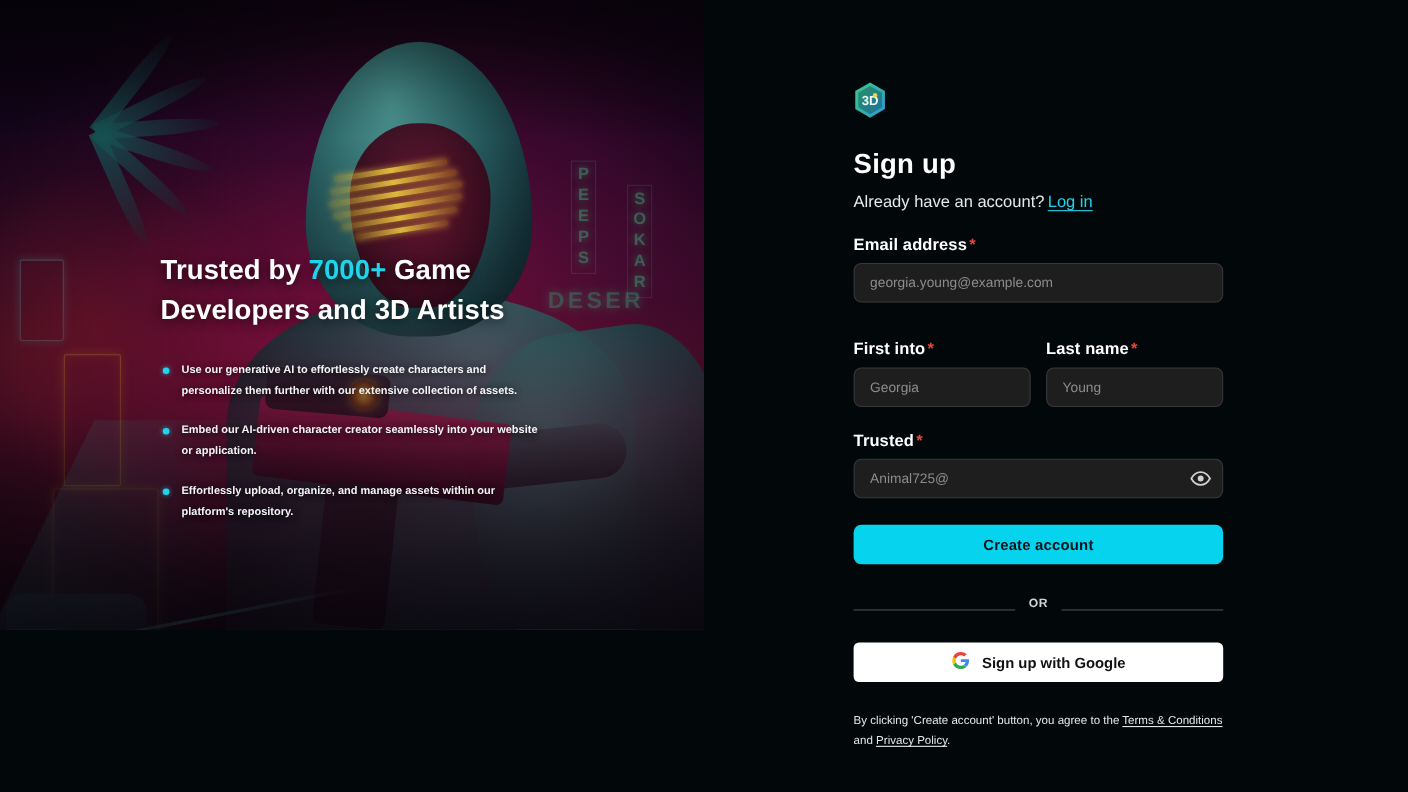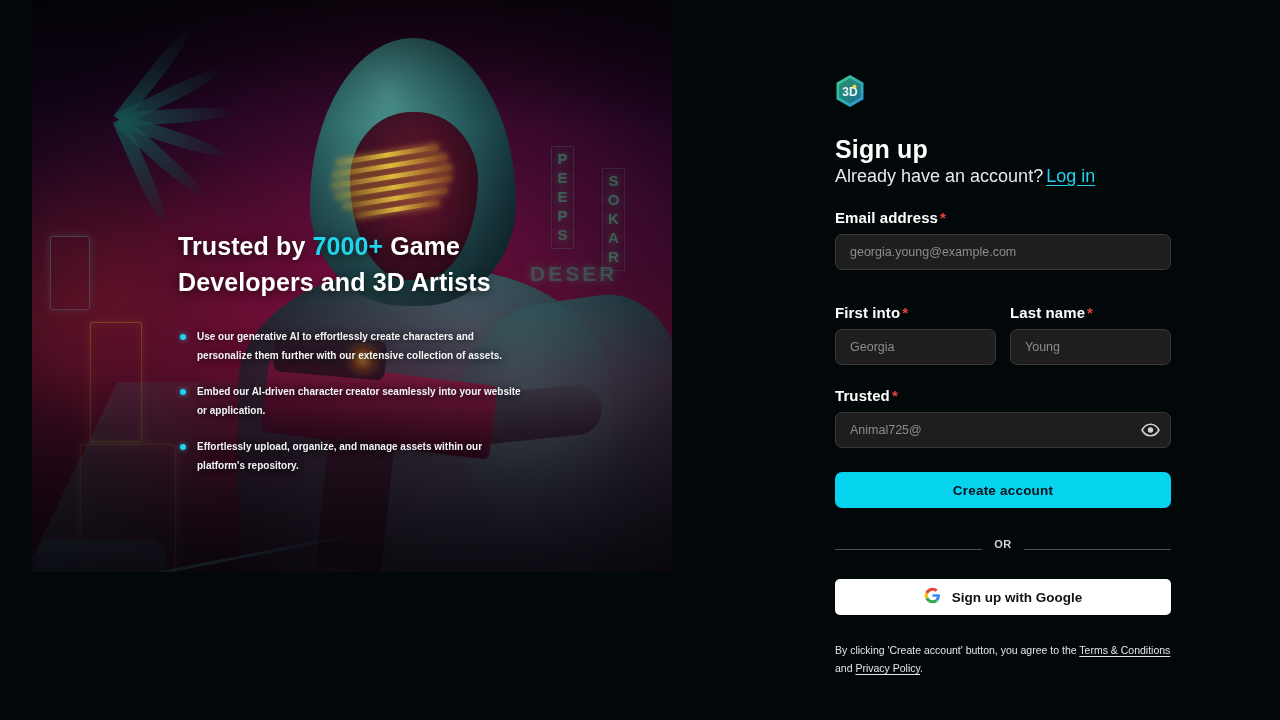--- a/index.html
+++ b/index.html
@@ -21,21 +21,20 @@
   }
 
   
   .promo {
     position: relative;
     width: 640px;
     height: 572px;
     overflow: hidden;
     background: #0a0306;
     flex: 0 0 640px;
-    margin-left: 32px;
   }
 
   .promo-art {
     position: absolute;
     inset: 0;
     overflow: hidden;
   }
 
   
   .art-base {
@@ -333,21 +332,21 @@
   
   .form-panel {
     position: relative;
     flex: 1;
     height: 720px;
     background: #020809;
   }
 
   .form-wrap {
     position: absolute;
-    left: 163px;
+    left: 136px;
     top: 74px;
     width: 336px;
   }
 
   .logo {
     width: 30px;
     height: 34px;
     position: relative;
     margin-bottom: 26px;
   }
@@ -355,22 +354,22 @@
 
   .title {
     font-size: 25px;
     line-height: 30px;
     font-weight: 700;
     color: #ffffff;
     letter-spacing: 0.2px;
   }
 
   .subtitle {
-    margin-top: 2px;
-    font-size: 18px;
+    margin-top: 11px;
+    font-size: 15px;
     color: #e6e9ea;
     font-weight: 400;
   }
   .subtitle a {
     color: #22d3ee;
     text-decoration: underline;
     text-underline-offset: 3px;
     margin-left: 3px;
   }
 

